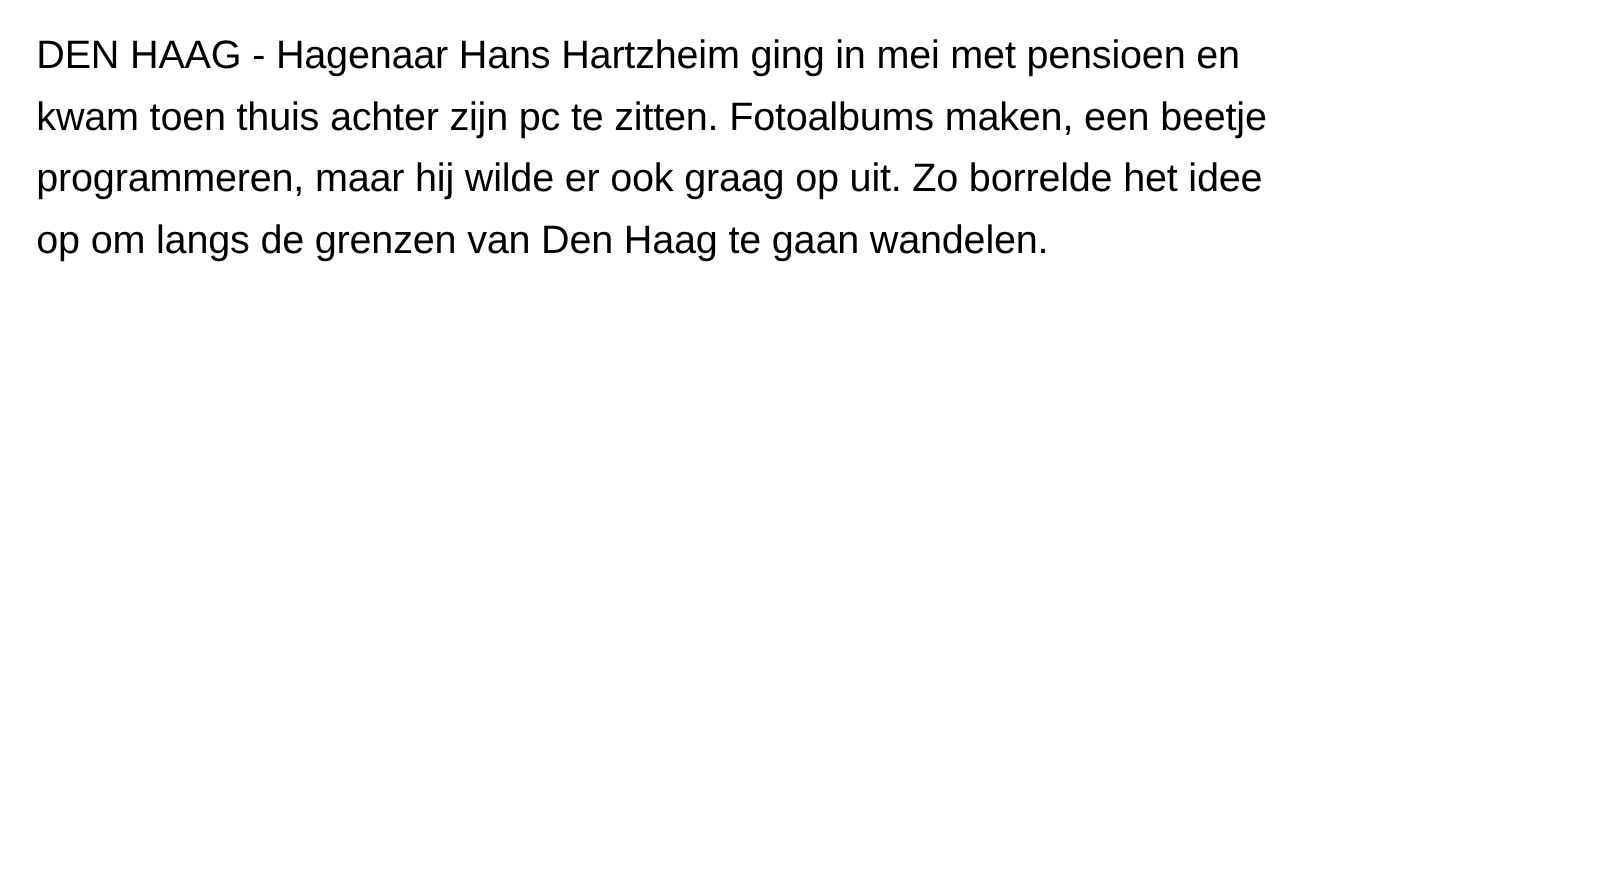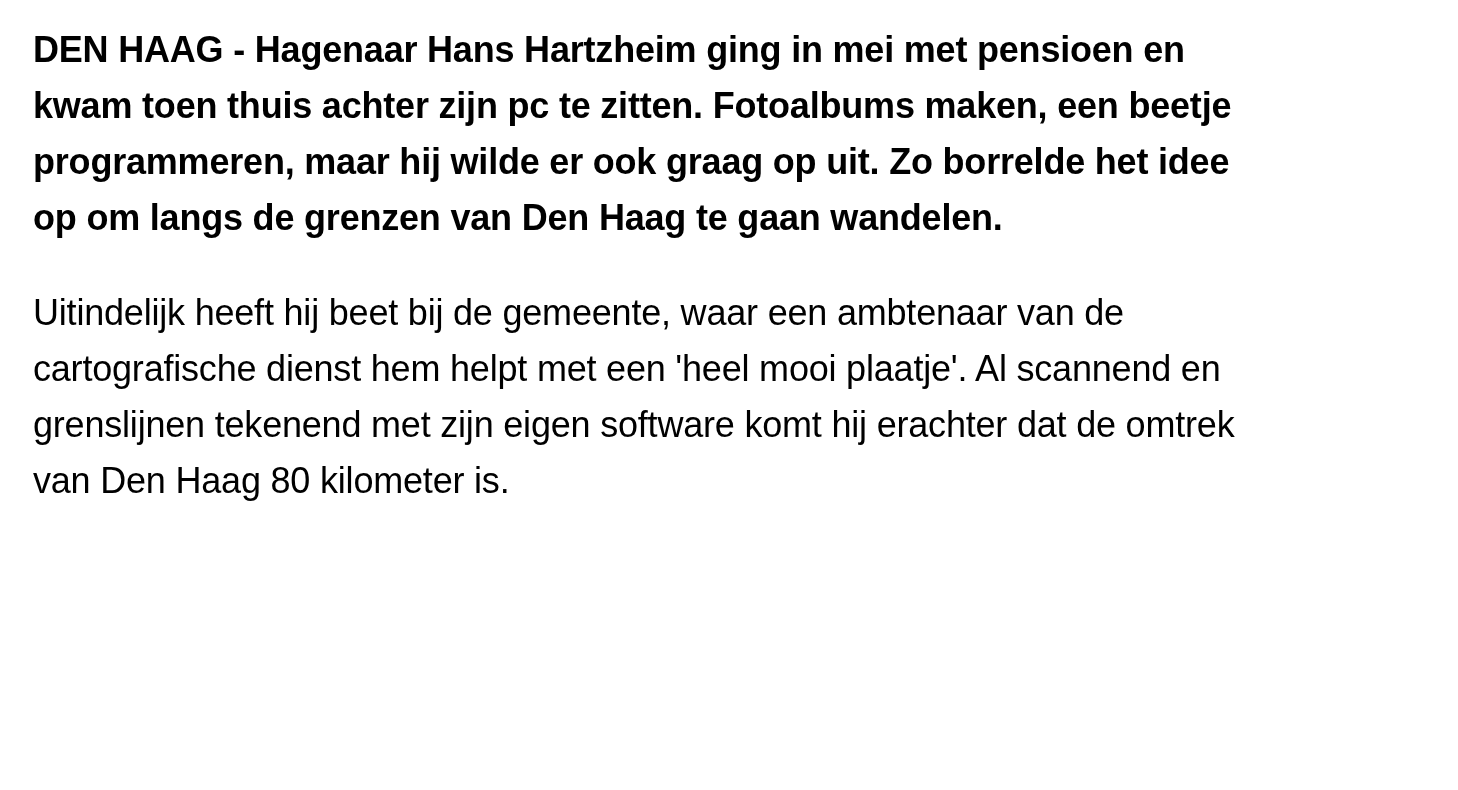--- a/index.html
+++ b/index.html
@@ -20,28 +20,24 @@
   }
   .article {
     width: 100%;
   }
   p.para {
     margin: 0 0 39px 0;
     white-space: pre; 
     letter-spacing: -0.2px;
   }
   p.para.lead {
-    font-weight: 700;
+    font-weight: 400;
   }
 </style>
 </head>
 <body style="background: rgb(255, 255, 255); color: rgb(0, 0, 0);">
 
 <main class="article">
   <p class="para lead">DEN HAAG - Hagenaar Hans Hartzheim ging in mei met pensioen en
 kwam toen thuis achter zijn pc te zitten. Fotoalbums maken, een beetje
 programmeren, maar hij wilde er ook graag op uit. Zo borrelde het idee
 op om langs de grenzen van Den Haag te gaan wandelen.</p>
-  <p class="para">Uitindelijk heeft hij beet bij de gemeente, waar een ambtenaar van de
-cartografische dienst hem helpt met een 'heel mooi plaatje'. Al scannend en
-grenslijnen tekenend met zijn eigen software komt hij erachter dat de omtrek
-van Den Haag 80 kilometer is.</p>
 </main>
 
 </body></html>

